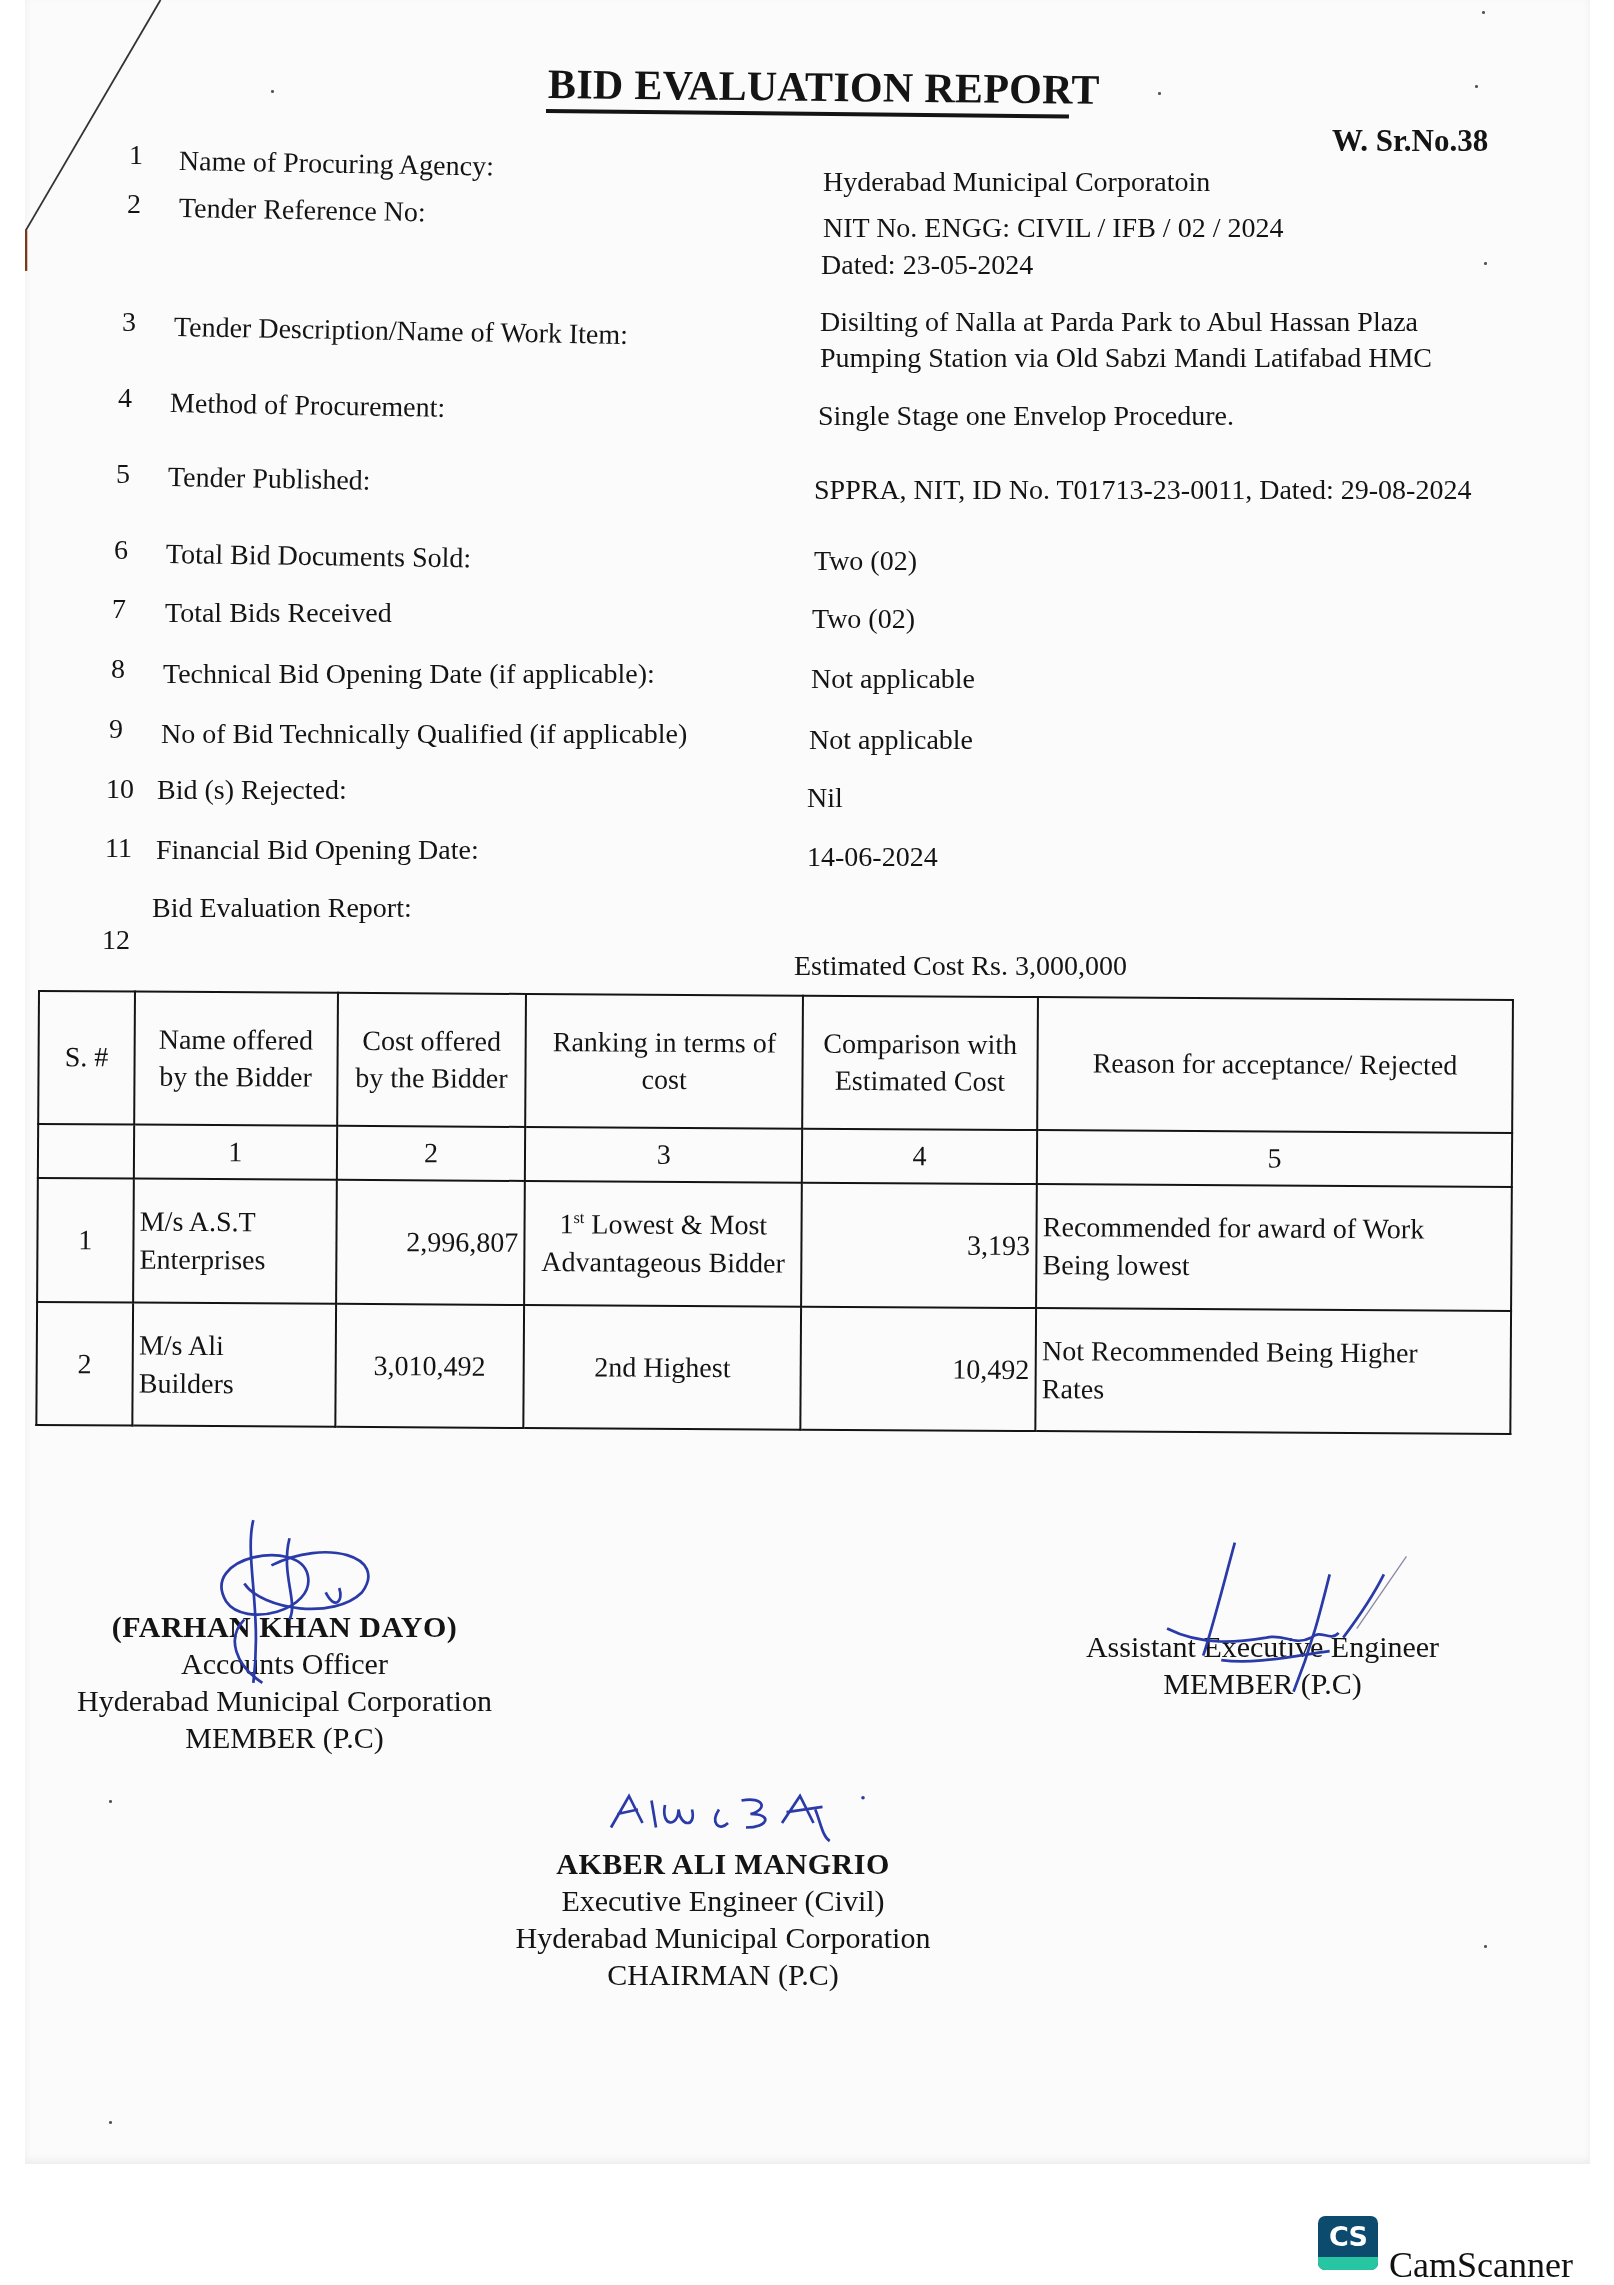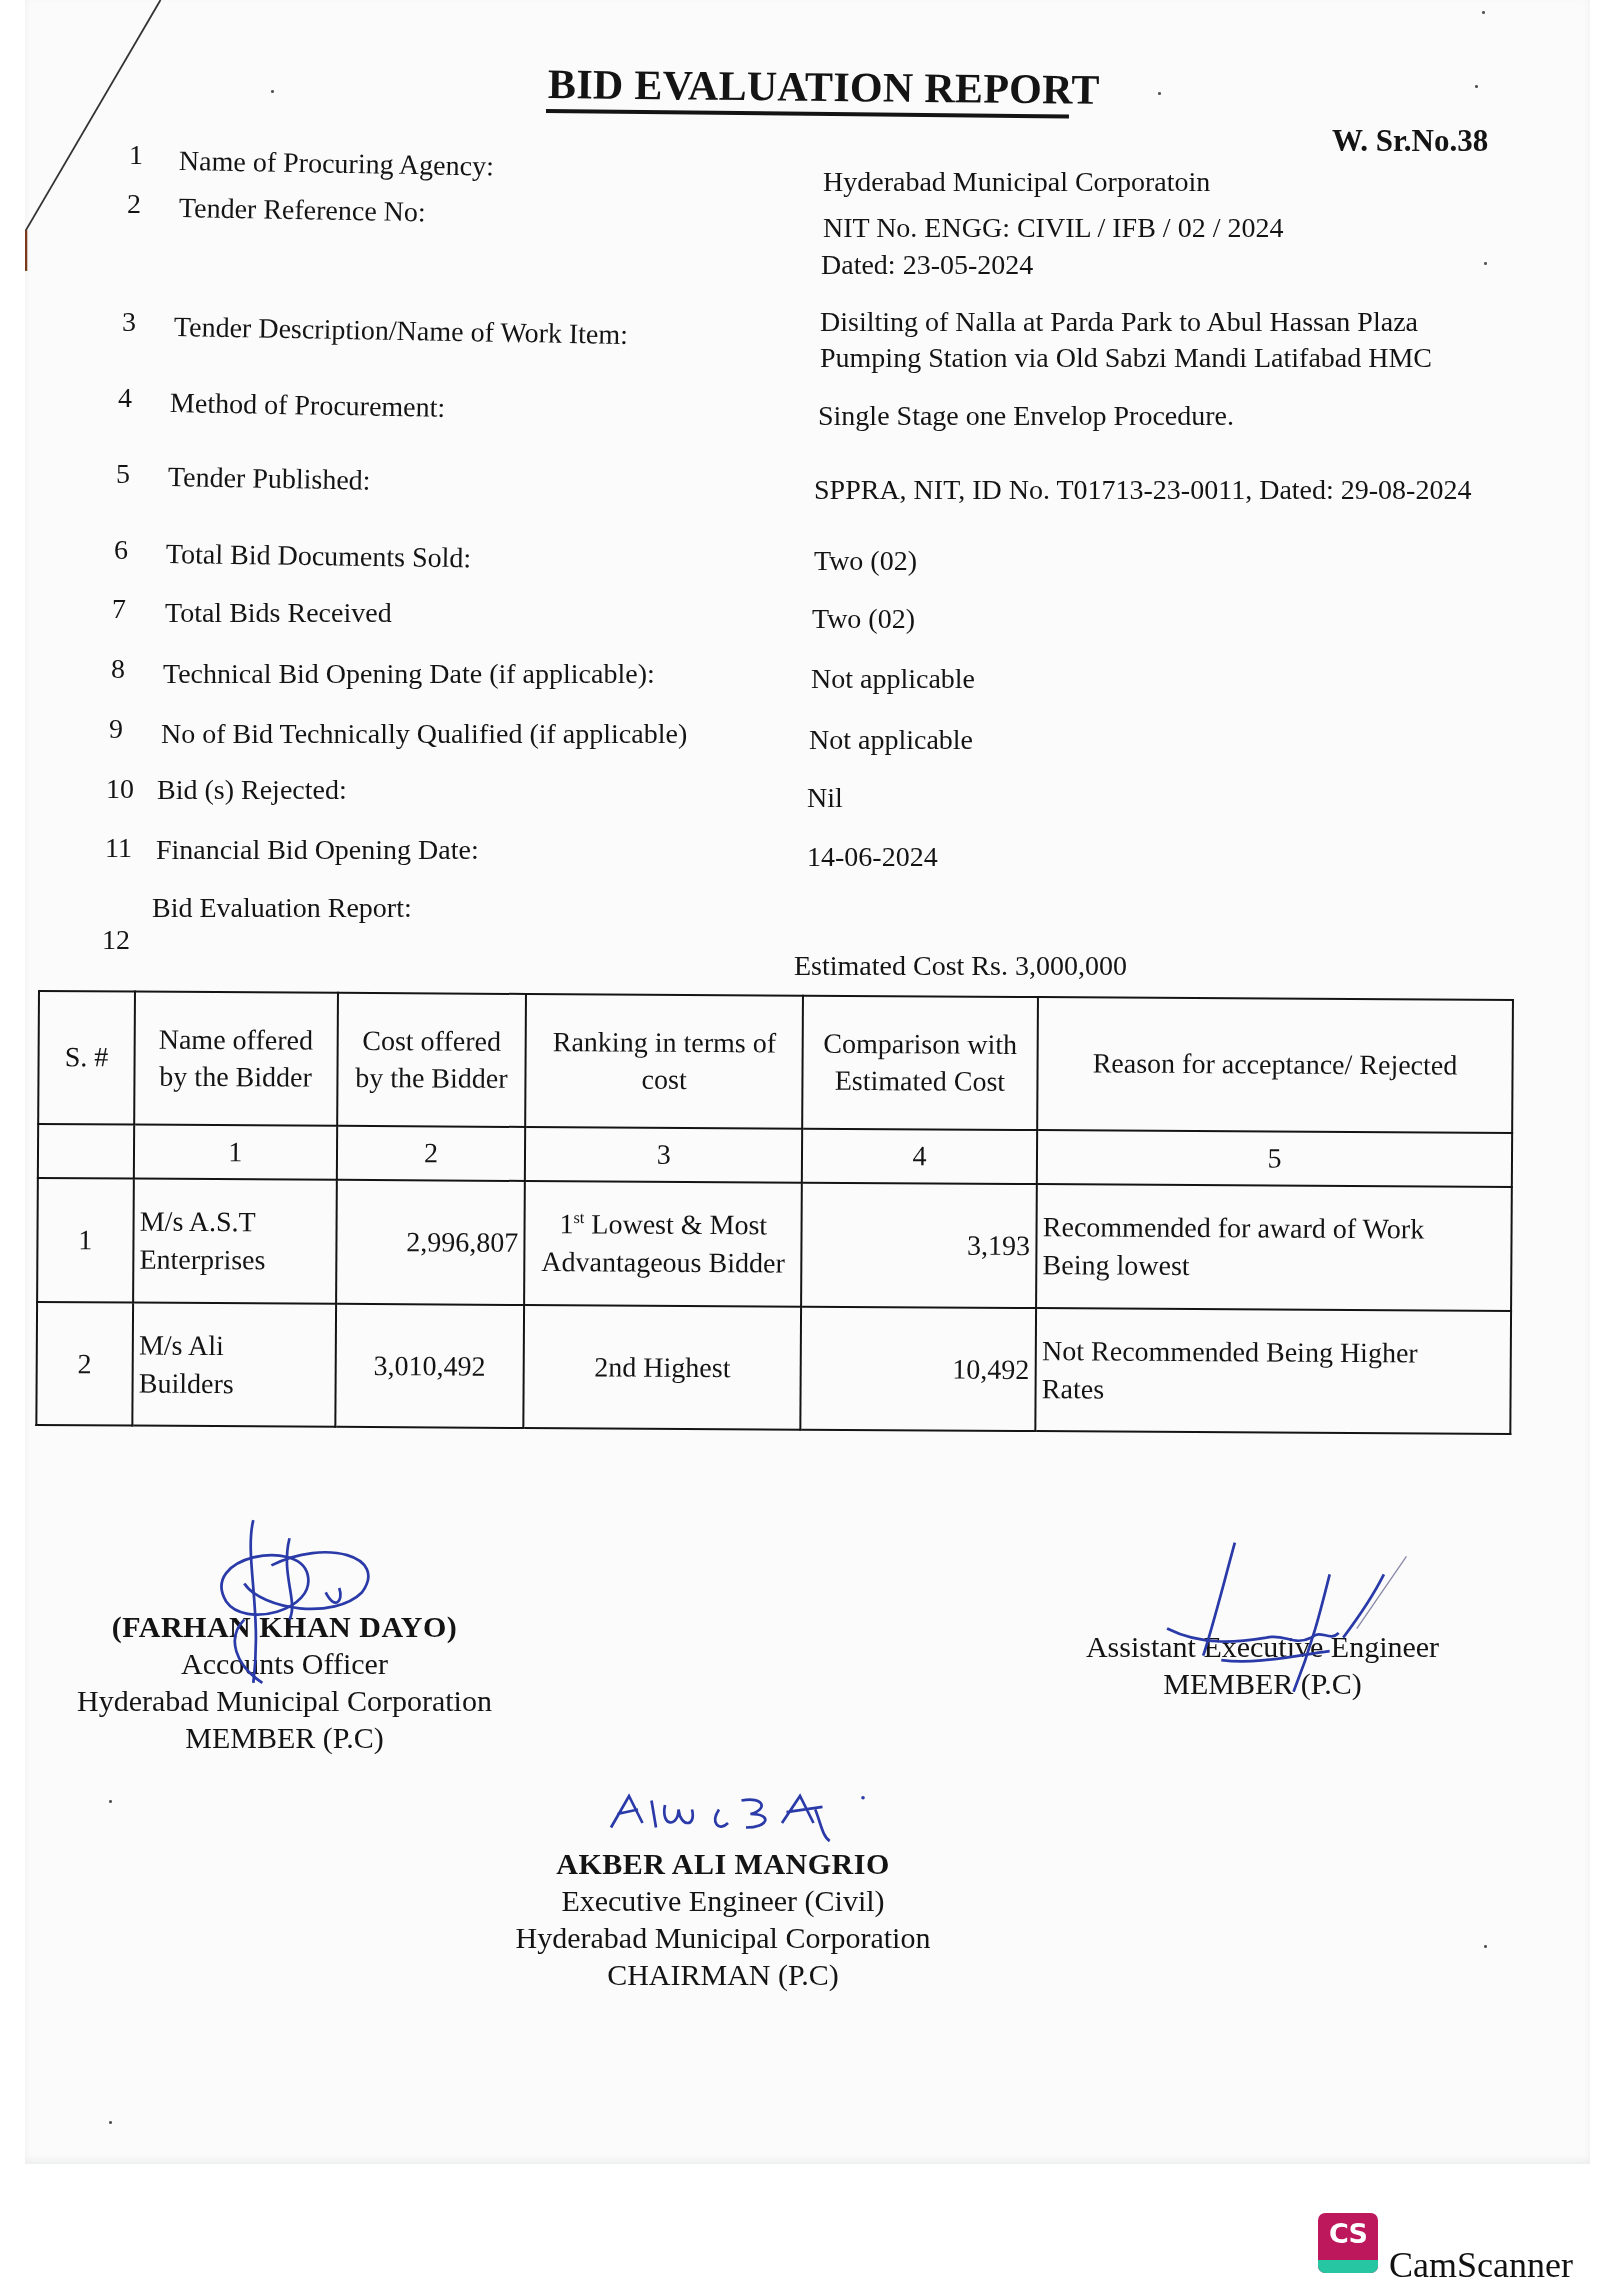--- a/index.html
+++ b/index.html
@@ -58,22 +58,22 @@
   .sig-block { position: absolute; text-align: center; font-size: 30px; line-height: 37px; }
   .sig-name { font-weight: bold; letter-spacing: 0.5px; }
   .sig-left { left: 63px; top: 1608px; width: 443px; }
   .sig-right { left: 1000px; top: 1628px; width: 525px; }
   .sig-center { left: 479px; top: 1845px; width: 488px; }
   .sig-scribble { position: absolute; pointer-events: none; }
 
   
   .cs-mark { position: absolute; left: 1318px; top: 2200px; display: flex; align-items: center; }
   .cs-logo {
-    width: 60px; height: 60px; border-radius: 7.2px; overflow: hidden; position: relative;
-    background: #be185d;
+    width: 60px; height: 54px; border-radius: 7.2px; overflow: hidden; position: relative;
+    background: #0c4a6e;
   }
   .cs-logo-stripe { position: absolute; left: 0; right: 0; bottom: 0; height: 12.7px; background: #26c6a2; }
   .cs-logo-text {
     position: absolute; left: 0; right: 0; top: 4.5px; text-align: center;
     font-family: "DejaVu Sans", sans-serif; font-weight: bold; font-size: 27px; color: #ffffff; letter-spacing: -0.9px;
   }
   .cs-name { font-size: 36px; margin-left: 11px; color: #111; margin-top: 44px; }
   .speck { position: absolute; width: 2.7px; height: 2.7px; background: #555; border-radius: 50%; }
 </style>
 </head>

